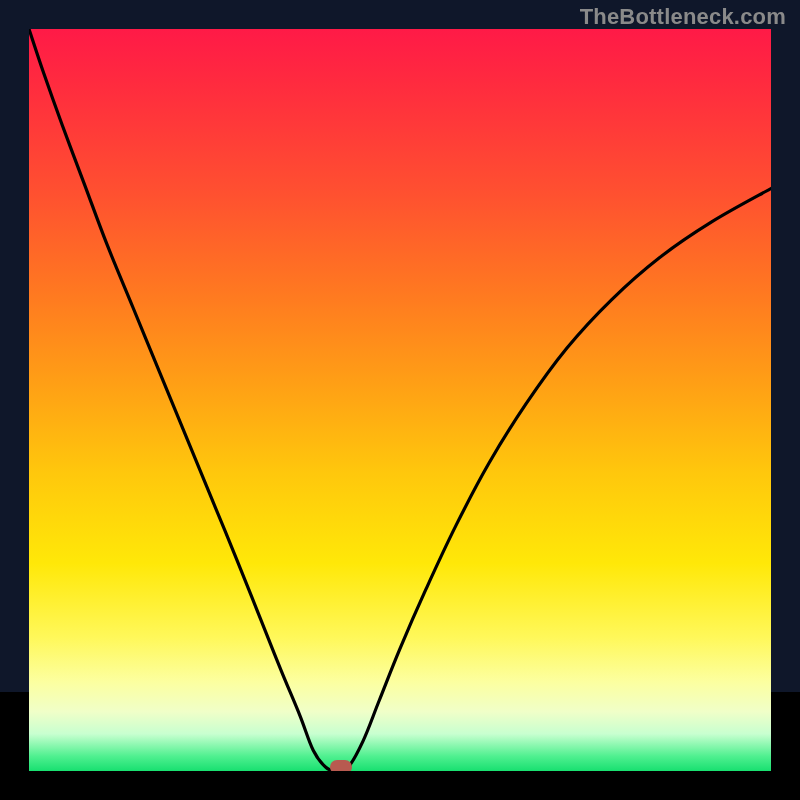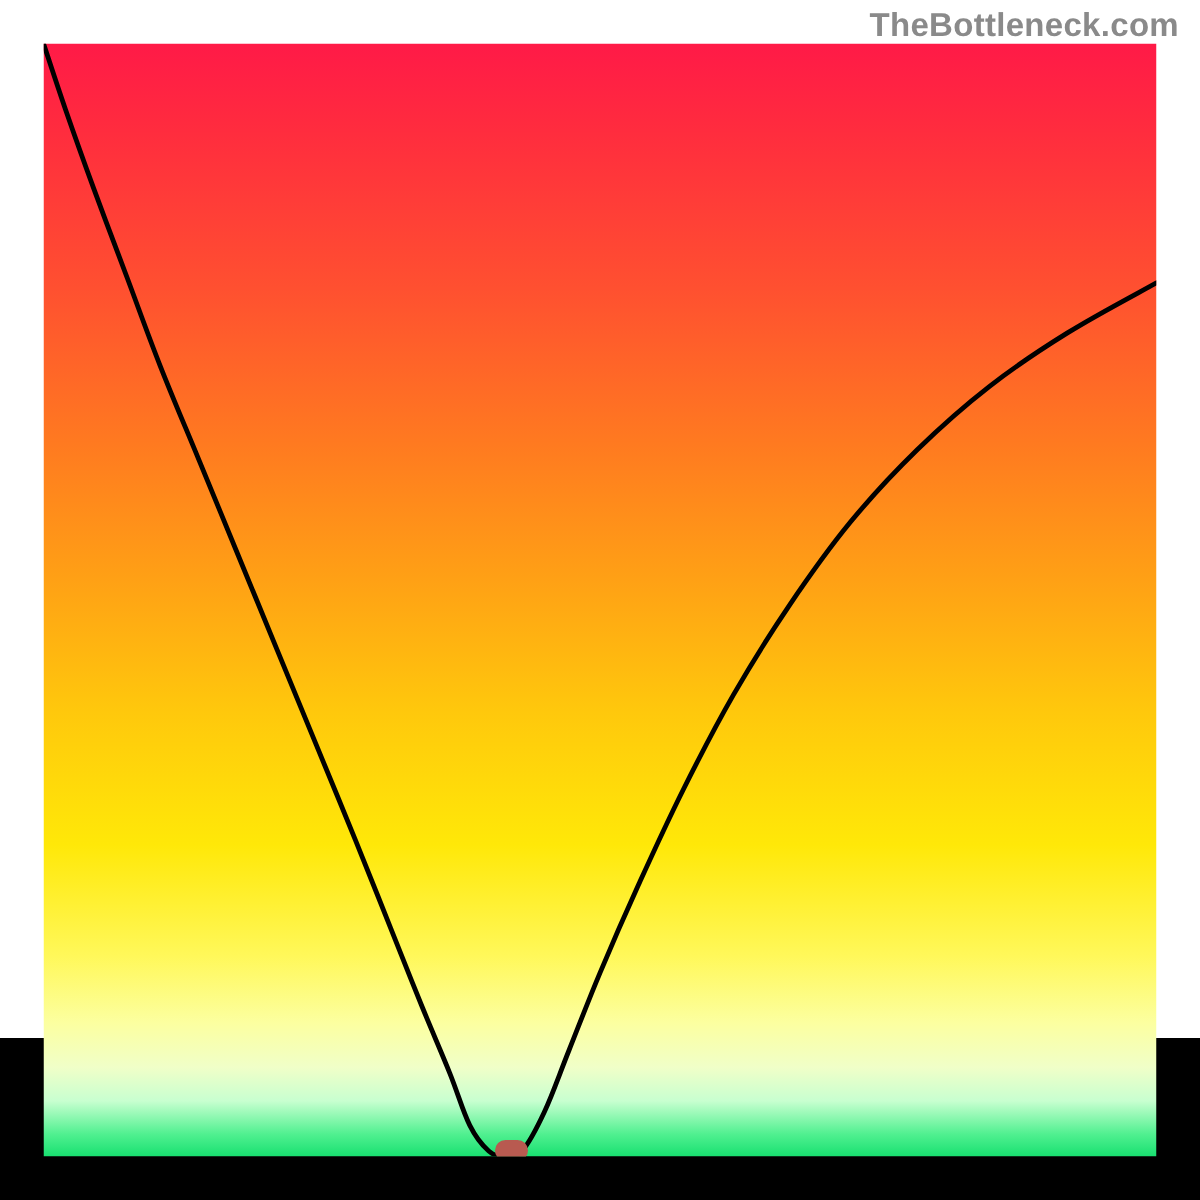--- a/index.html
+++ b/index.html
@@ -9,21 +9,21 @@
     height: 800px;
     background: #000;
     overflow: hidden;
   }
   .frame {
     position: absolute;
     left: 0;
     top: 0;
     width: 800px;
     height: 692px;
-    background: #ffffff;
+    background: #0f172a;
   }
   .plot {
     position: absolute;
     left: 29px;
     top: 29px;
     width: 742px;
     height: 742px;
     overflow: hidden;
   }
   .gradient {

